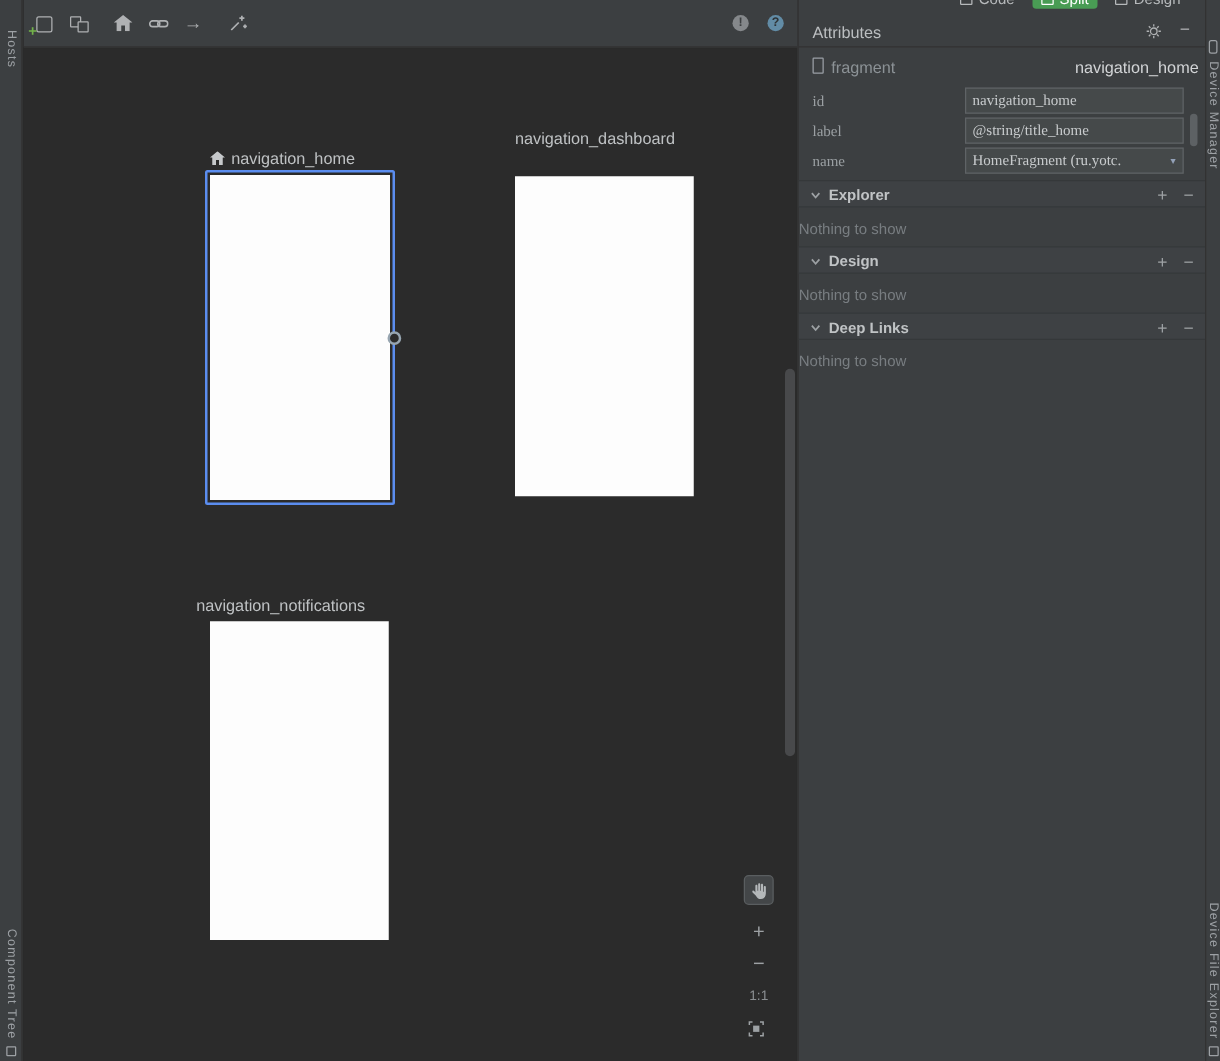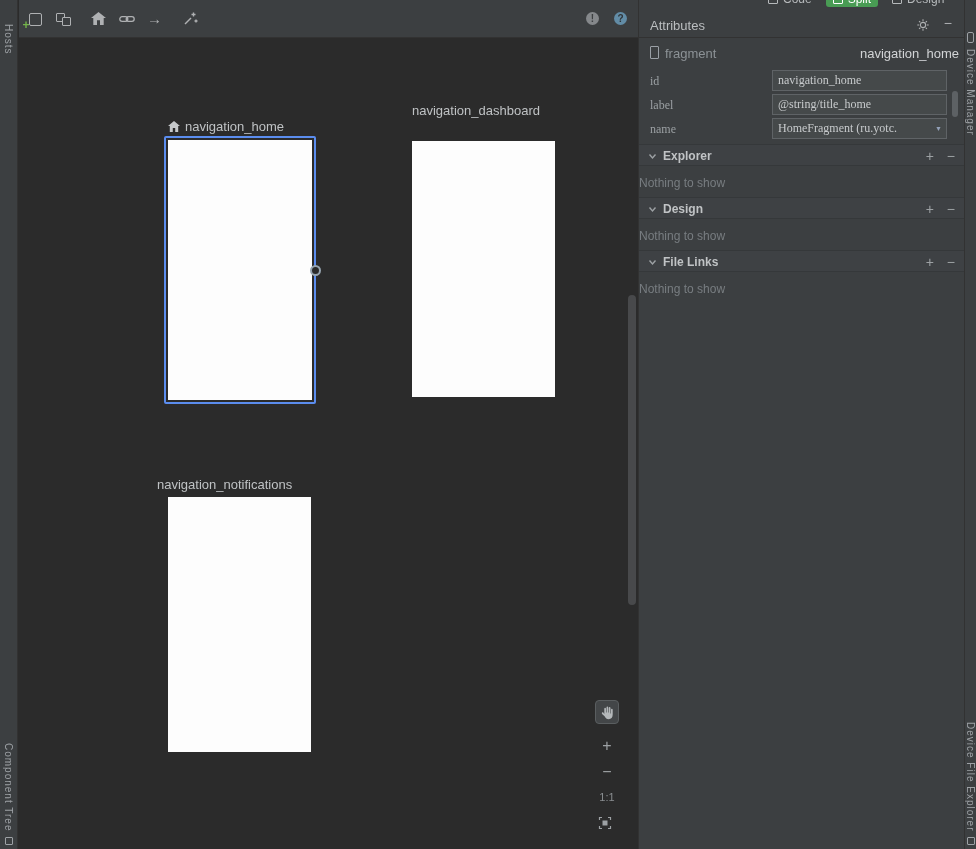--- a/index.html
+++ b/index.html
@@ -298,21 +298,21 @@
     <span class="sec-title">Design</span>
     <span class="sec-add">+</span>
     <span class="sec-remove">−</span>
   </div>
   <div class="sec-empty" style="top:229px">Nothing to show</div>
 
   <div class="section-header" style="top:250px">
     <svg class="sec-chevron" width="9" height="9" viewBox="0 0 9 9">
       <path d="M1.5 2.5 L4.5 6 L7.5 2.5" fill="none" stroke="#9da1a4" stroke-width="1.4"></path>
     </svg>
-    <span class="sec-title">File Links</span>
+    <span class="sec-title">Deep Links</span>
     <span class="sec-add">+</span>
     <span class="sec-remove">−</span>
   </div>
   <div class="sec-empty" style="top:282px">Nothing to show</div>
 </div>
 
 <div class="right-strip">
   <div class="stripe-btn" style="top:32px">
     <span class="phone-icon"></span>
     <span class="vtext">Device Manager</span>

